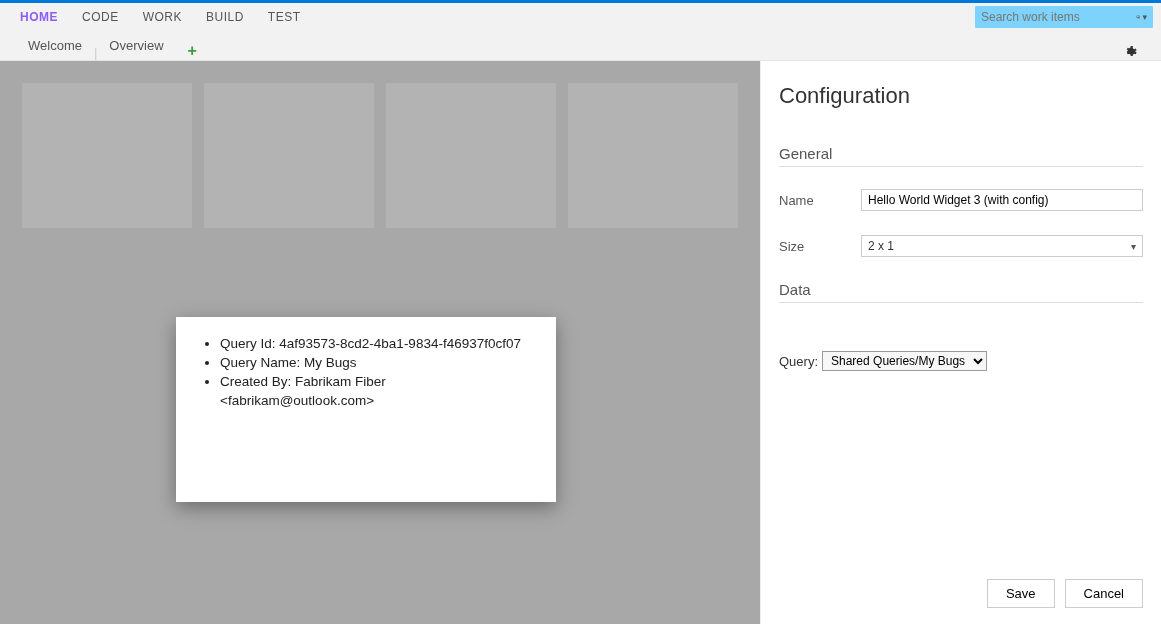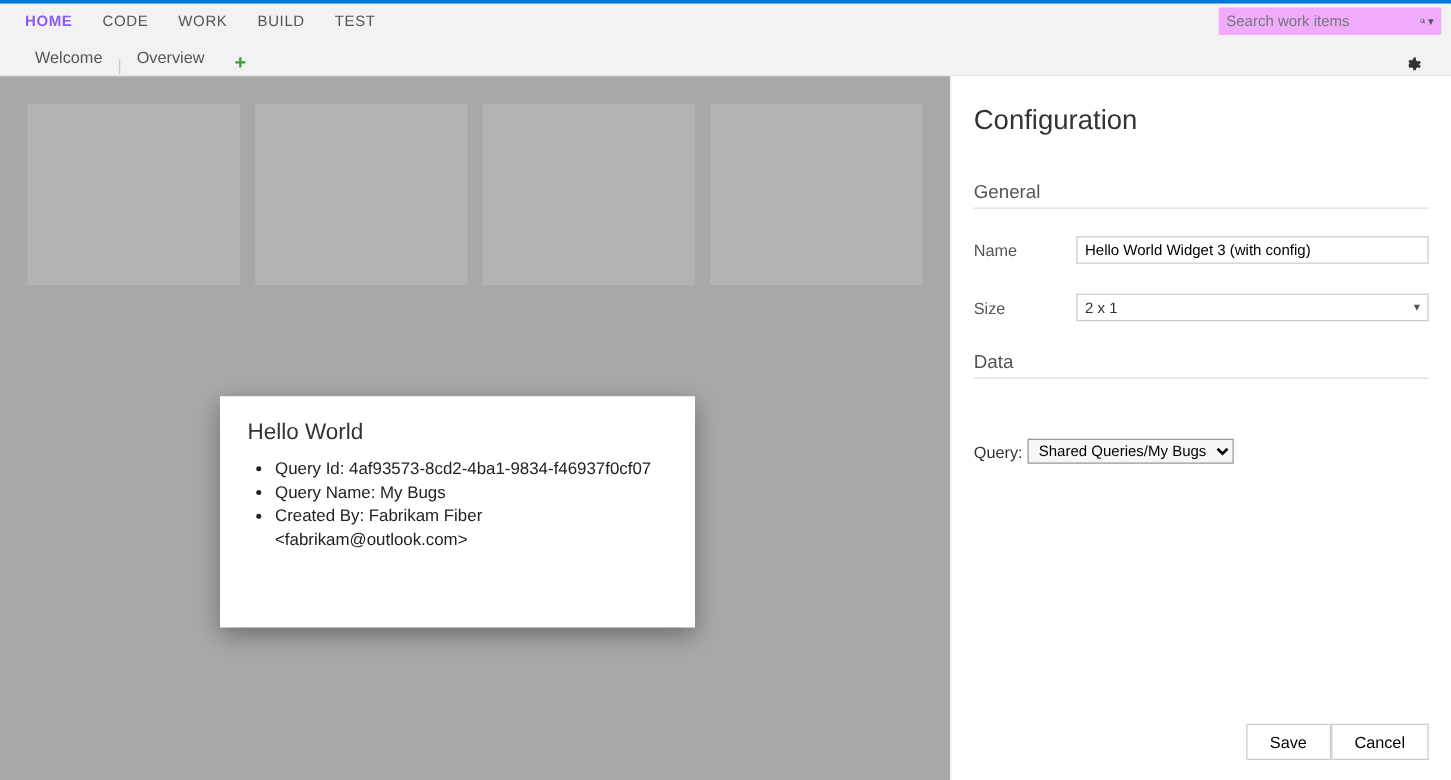--- a/index.html
+++ b/index.html
@@ -27,21 +27,21 @@
     padding: 5px 12px;
     font-size: 12px;
     letter-spacing: .5px;
     color: #555;
     cursor: pointer;
   }
   .topnav .tab.active { color: #8b5cf6; font-weight: 600; }
   .topnav .spacer { flex: 1; }
   .search-wrap {
     display: flex; align-items: center;
-    background: #f0abfc;
+    background: #7dd3fc;
     width: 178px; height: 22px;
     padding: 0 6px;
     border-radius: 1px;
   }
   .search-wrap input {
     flex: 1; border: none; outline: none;
     background: transparent; font-size: 12px;
     color: #555;
   }
   .search-wrap input::placeholder { color: #777; }
@@ -166,21 +166,21 @@
   .inline-field .lbl { font-size: 13px; color: #333; }
   .inline-field select {
     border: 1px solid #999;
     font-size: 12px;
     padding: 1px 4px;
     font-family: inherit;
     background: #f7f7f7;
   }
   .btn-row {
     margin-top: auto;
-    display: flex; justify-content: flex-end; 
+    display: flex; justify-content: flex-end; gap: 10px;
     padding-top: 12px;
   }
   .btn {
     border: 1px solid #ccc;
     background: #fff;
     padding: 6px 18px;
     font-size: 13px;
     cursor: pointer;
     font-family: inherit;
   }
@@ -223,21 +223,20 @@
 
   <div class="dashboard">
     <div class="placeholder-row">
       <div class="placeholder"></div>
       <div class="placeholder"></div>
       <div class="placeholder"></div>
       <div class="placeholder"></div>
     </div>
 
     <div class="widget">
-      <h2>Hello World</h2>
       <ul>
         <li>Query Id: 4af93573-8cd2-4ba1-9834-f46937f0cf07</li>
         <li>Query Name: My Bugs</li>
         <li>Created By: Fabrikam Fiber &lt;fabrikam@outlook.com&gt;</li>
       </ul>
     </div>
   </div>
 
   <div class="config">
     <h1>Configuration</h1>

